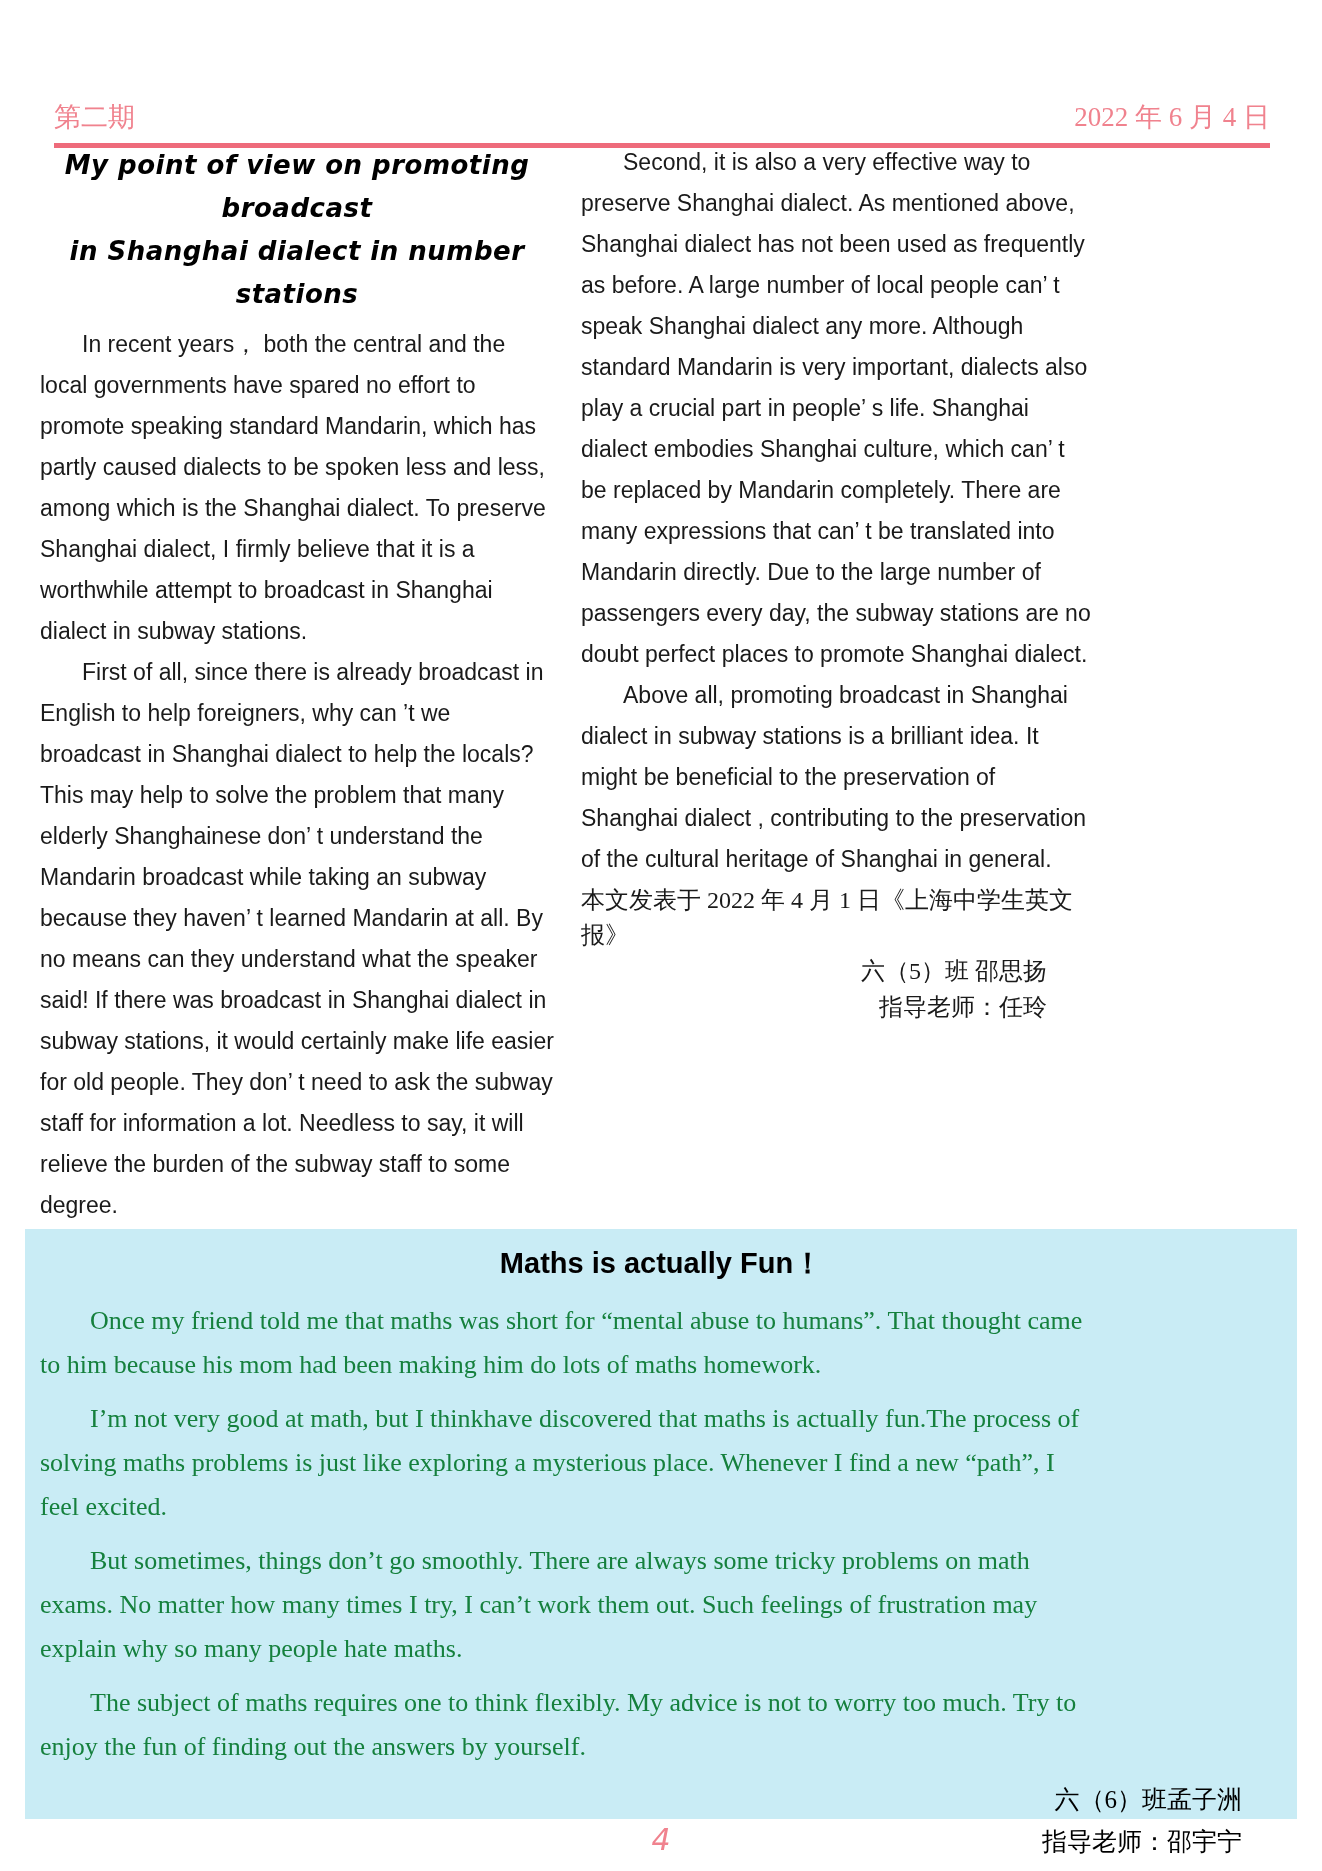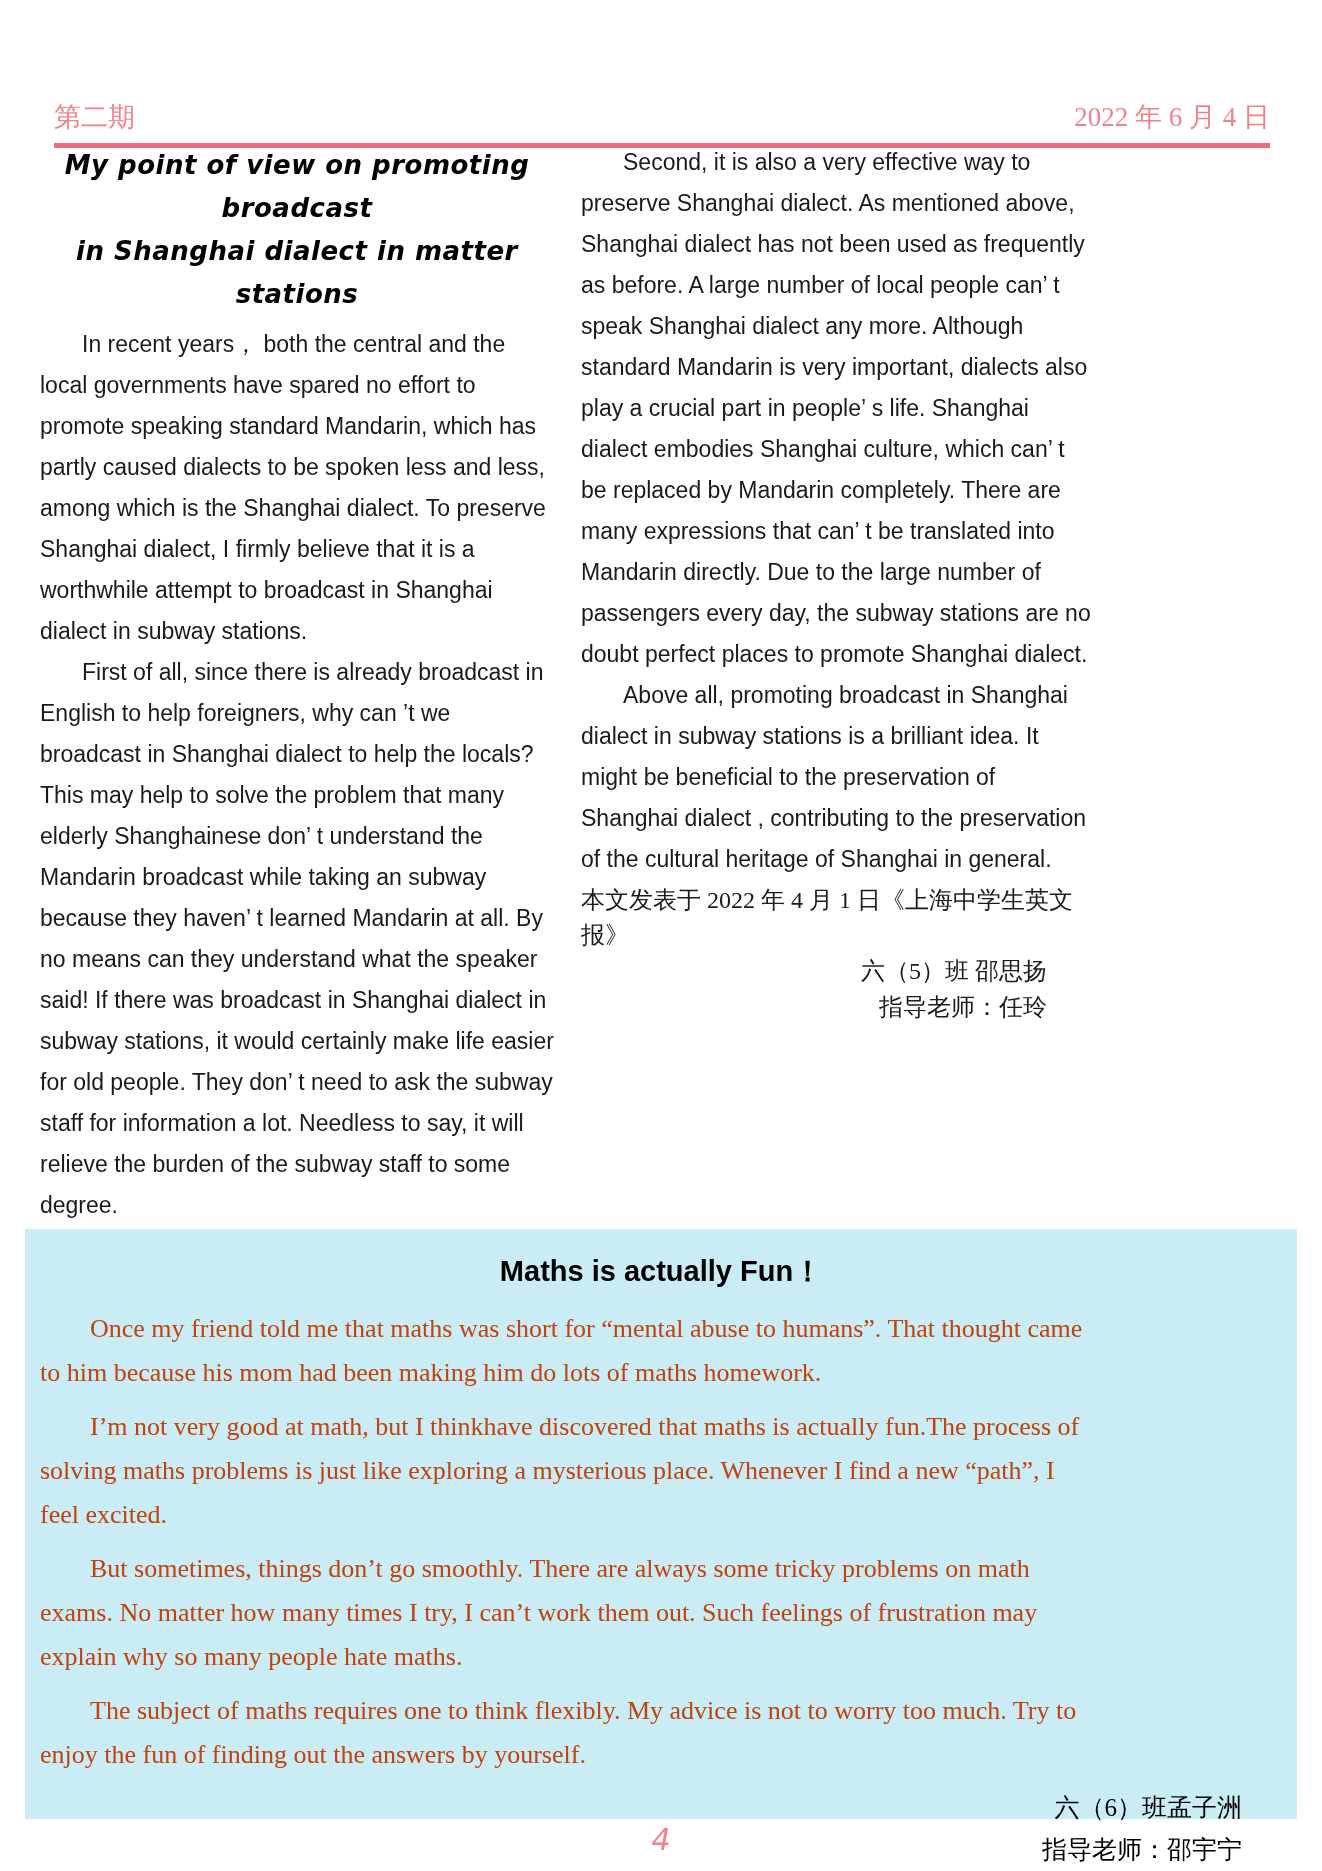--- a/index.html
+++ b/index.html
@@ -57,28 +57,28 @@
     font-family:"Liberation Serif","DejaVu Serif",serif;
     font-size:24px;line-height:36px;
   }
   
   .blue-box{
     position:absolute;left:25px;top:1229px;width:1272px;height:590px;
     background:var(--box-bg);
     padding:14px 0 0 15px;
   }
   .box-title{
-    text-align:center;margin:8px 15px 16px 0;
+    text-align:center;margin:0 15px 16px 0;
     font-family:"Liberation Sans",sans-serif;
     font-weight:bold;font-size:29px;line-height:40px;color:#000;
   }
   .blue-box p{
     font-family:"Liberation Serif","DejaVu Serif",serif;
     font-size:26px;line-height:44px;
-    width:1052px;margin:0 0 10px 0;text-indent:50px;color:#c2410c;
+    width:1052px;margin:0 0 10px 0;text-indent:50px;color:#15803d;
   }
   .blue-box .sig{
     text-align:right;padding-right:55px;
     font-family:"Liberation Serif","DejaVu Serif",serif;
     font-size:25px;line-height:42px;color:#000000;
   }
   
   .footer{position:absolute;left:0;right:0;top:1822px;text-align:center;}
   .page-number{
     color:var(--accent-text);
@@ -94,21 +94,21 @@
   <div class="header">
     <span>第二期</span>
     <span>2022 年 6 月 4 日</span>
   </div>
 
   <div class="article">
 
     <div class="col">
       <div class="title">
         <div>My point of view on promoting broadcast</div>
-        <div>in Shanghai dialect in matter stations</div>
+        <div>in Shanghai dialect in number stations</div>
       </div>
       <p>In recent years， both the central and the local governments have spared no effort to promote speaking standard Mandarin, which has partly caused dialects to be spoken less and less, among which is the Shanghai dialect. To preserve Shanghai dialect, I firmly believe that it is a worthwhile attempt to broadcast in Shanghai dialect in subway stations.</p>
       <p>First of all, since there is already broadcast in English to help foreigners, why can ’t we broadcast in Shanghai dialect to help the locals? This may help to solve the problem that many elderly Shanghainese don’ t understand the Mandarin broadcast while taking an subway because they haven’ t learned Mandarin at all. By no means can they understand what the speaker said! If there was broadcast in Shanghai dialect in subway stations, it would certainly make life easier for old people. They don’ t need to ask the subway staff for information a lot. Needless to say, it will relieve the burden of the subway staff to some degree.</p>
     </div>
 
     <div class="col">
       <p>Second, it is also a very effective way to preserve Shanghai dialect. As mentioned above, Shanghai dialect has not been used as frequently as before. A large number of local people can’ t speak Shanghai dialect any more. Although standard Mandarin is very important, dialects also play a crucial part in people’ s life. Shanghai dialect embodies Shanghai culture, which can’ t be replaced by Mandarin completely. There are many expressions that can’ t be translated into Mandarin directly. Due to the large number of passengers every day, the subway stations are no doubt perfect places to promote Shanghai dialect.</p>
       <p>Above all, promoting broadcast in Shanghai dialect in subway stations is a brilliant idea. It might be beneficial to the preservation of Shanghai dialect , contributing to the preservation of the cultural heritage of Shanghai in general.</p>
       <div class="pub-note">本文发表于 2022 年 4 月 1 日《上海中学生英文报》</div>
       <div class="sig-right">六（5）班 邵思扬</div>

